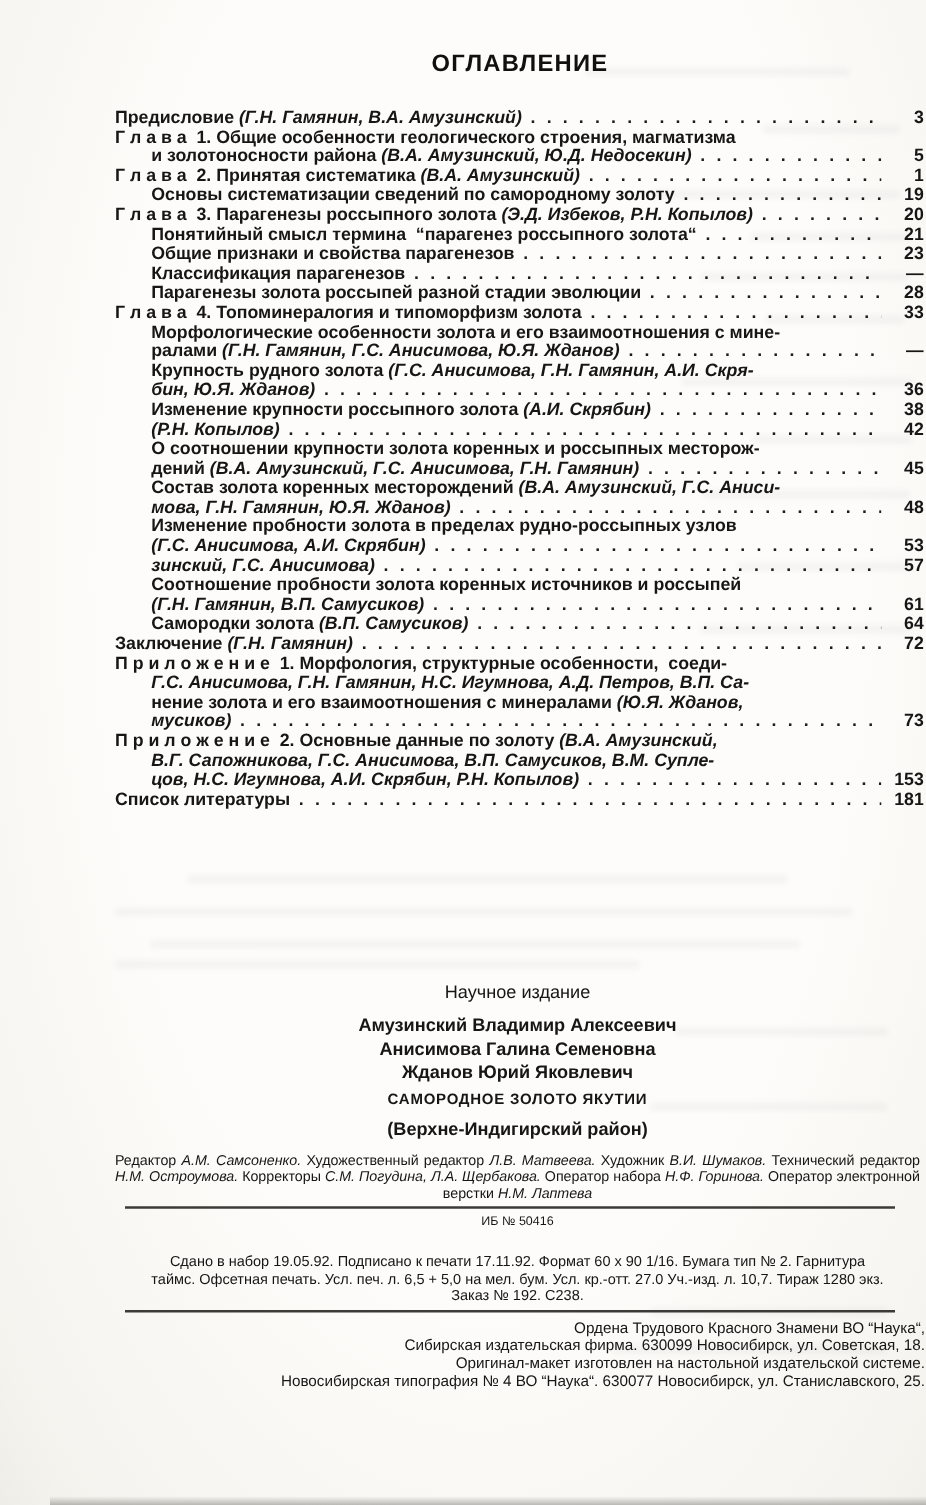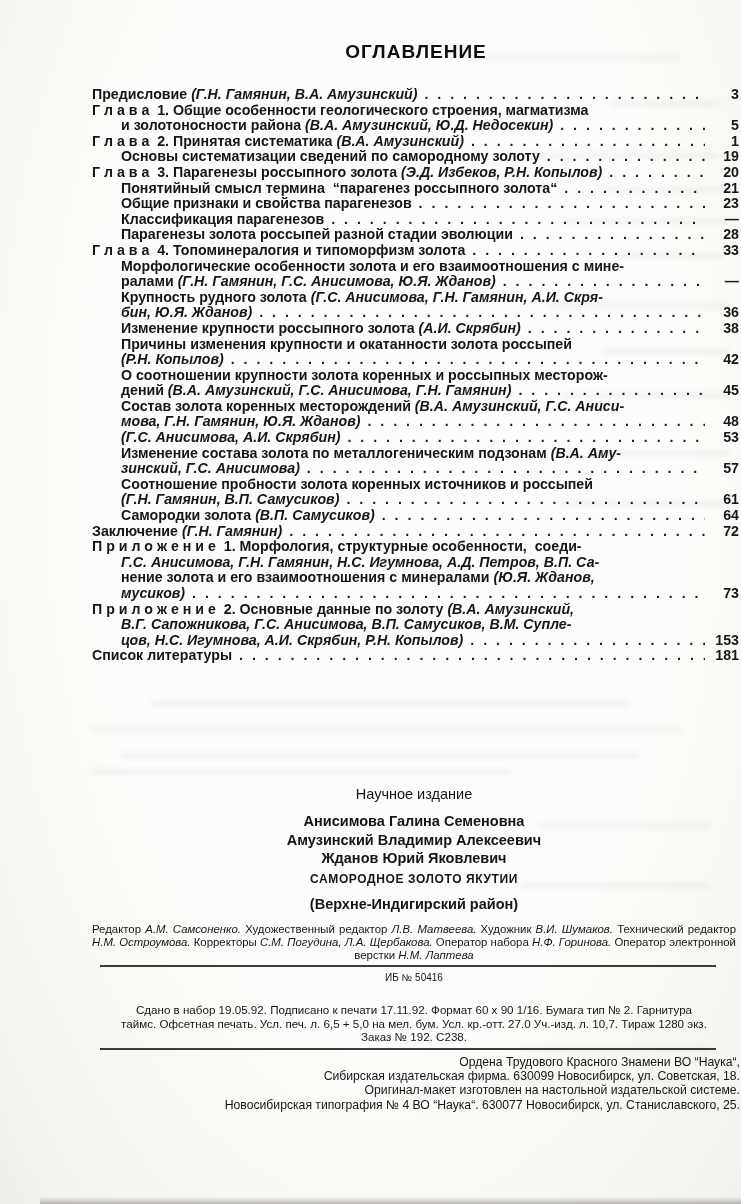--- a/index.html
+++ b/index.html
@@ -141,23 +141,20 @@
         <span class="txt"><span class="it">бин, Ю.Я. Жданов)</span></span>
         <span class="leader"></span>
         <span class="pg">36</span>
       </div>
       <div class="trow ind">
         <span class="txt"><span>Изменение крупности россыпного золота </span><span class="it">(А.И. Скрябин)</span></span>
         <span class="leader"></span>
         <span class="pg">38</span>
       </div>
       <div class="trow ind">
-        <span class="txt"><span>Причины изменения крупности и окатанности золота россыпей</span></span>
-      </div>
-      <div class="trow ind">
         <span class="txt"><span class="it">(Р.Н. Копылов)</span></span>
         <span class="leader"></span>
         <span class="pg">42</span>
       </div>
       <div class="trow ind">
         <span class="txt"><span>О соотношении крупности золота коренных и россыпных месторож-</span></span>
       </div>
       <div class="trow ind">
         <span class="txt"><span>дений </span><span class="it">(В.А. Амузинский, Г.С. Анисимова, Г.Н. Гамянин)</span></span>
         <span class="leader"></span>
@@ -165,26 +162,26 @@
       </div>
       <div class="trow ind">
         <span class="txt"><span>Состав золота коренных месторождений </span><span class="it">(В.А. Амузинский, Г.С. Аниси-</span></span>
       </div>
       <div class="trow ind">
         <span class="txt"><span class="it">мова, Г.Н. Гамянин, Ю.Я. Жданов)</span></span>
         <span class="leader"></span>
         <span class="pg">48</span>
       </div>
       <div class="trow ind">
+        <span class="txt"><span>Изменение пробности золота в пределах рудно-россыпных узлов</span></span>
+      </div>
+      <div class="trow ind">
         <span class="txt"><span class="it">(Г.С. Анисимова, А.И. Скрябин)</span></span>
         <span class="leader"></span>
         <span class="pg">53</span>
-      </div>
-      <div class="trow ind">
-        <span class="txt"><span>Изменение состава золота по металлогеническим подзонам </span><span class="it">(В.А. Аму-</span></span>
       </div>
       <div class="trow ind">
         <span class="txt"><span class="it">зинский, Г.С. Анисимова)</span></span>
         <span class="leader"></span>
         <span class="pg">57</span>
       </div>
       <div class="trow ind">
         <span class="txt"><span>Соотношение пробности золота коренных источников и россыпей</span></span>
       </div>
       <div class="trow ind">
@@ -230,22 +227,22 @@
       <div class="trow">
         <span class="txt"><span>Список литературы</span></span>
         <span class="leader"></span>
         <span class="pg">181</span>
       </div>
     </div>
 
   <div class="colophon">
     <div class="edition">Научное издание</div>
     <div class="authors" id="authors">
+        <div>Амузинский Владимир Алексеевич</div>
         <div>Анисимова Галина Семеновна</div>
-        <div>Амузинский Владимир Алексеевич</div>
         <div>Жданов Юрий Яковлевич</div>
       </div>
     <div class="book-title">САМОРОДНОЕ ЗОЛОТО ЯКУТИИ</div>
     <div class="book-subtitle">(Верхне-Индигирский район)</div>
     <p class="imprint" id="imprint"><span>Редактор </span><span class="it">А.М. Самсоненко.</span><span> Художественный редактор </span><span class="it">Л.В. Матвеева.</span><span> Художник </span><span class="it">В.И. Шумаков.</span><span> Технический редактор </span><span class="it">Н.М. Остроумова.</span><span> Корректоры </span><span class="it">С.М. Погудина, Л.А. Щербакова.</span><span> Оператор набора </span><span class="it">Н.Ф. Горинова.</span><span> Оператор электронной верстки </span><span class="it">Н.М. Лаптева</span></p>
     <div class="rule"></div>
     <div class="ib">ИБ № 50416</div>
     <div class="printinfo" id="printinfo">
         <div>Сдано в набор 19.05.92. Подписано к печати 17.11.92. Формат 60 х 90 1/16. Бумага тип № 2. Гарнитура</div>
         <div>таймс. Офсетная печать. Усл. печ. л. 6,5 + 5,0 на мел. бум. Усл. кр.-отт. 27.0 Уч.-изд. л. 10,7. Тираж 1280 экз.</div>

